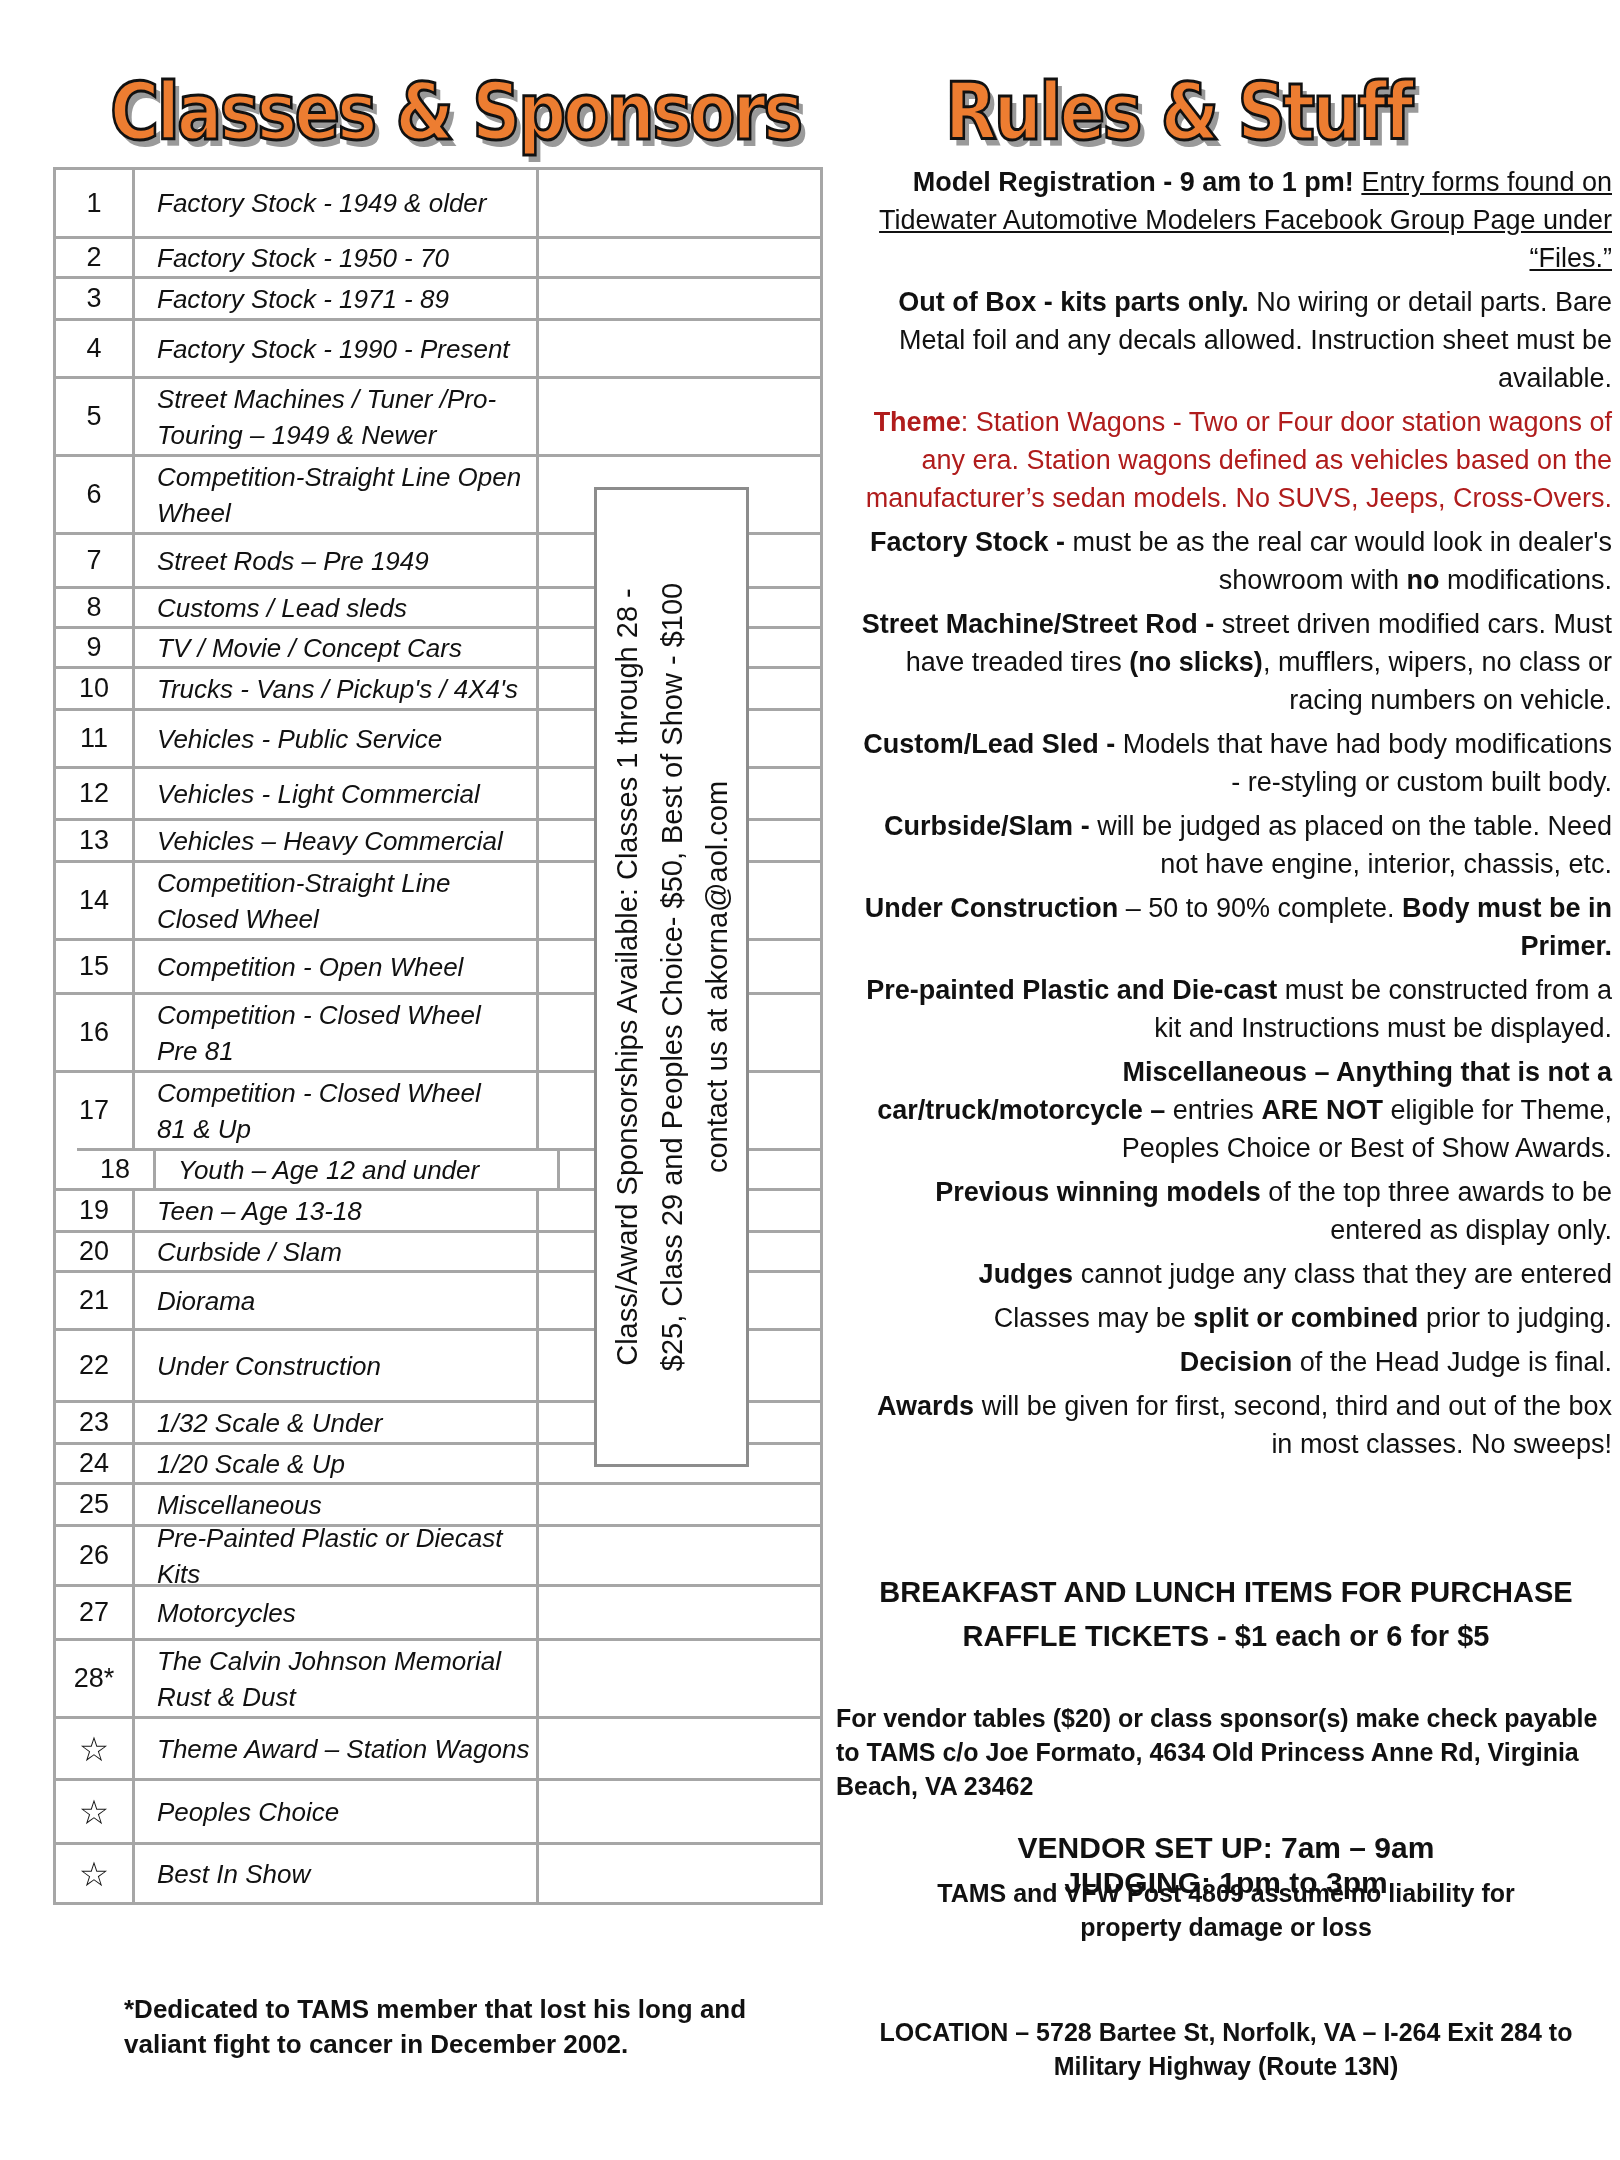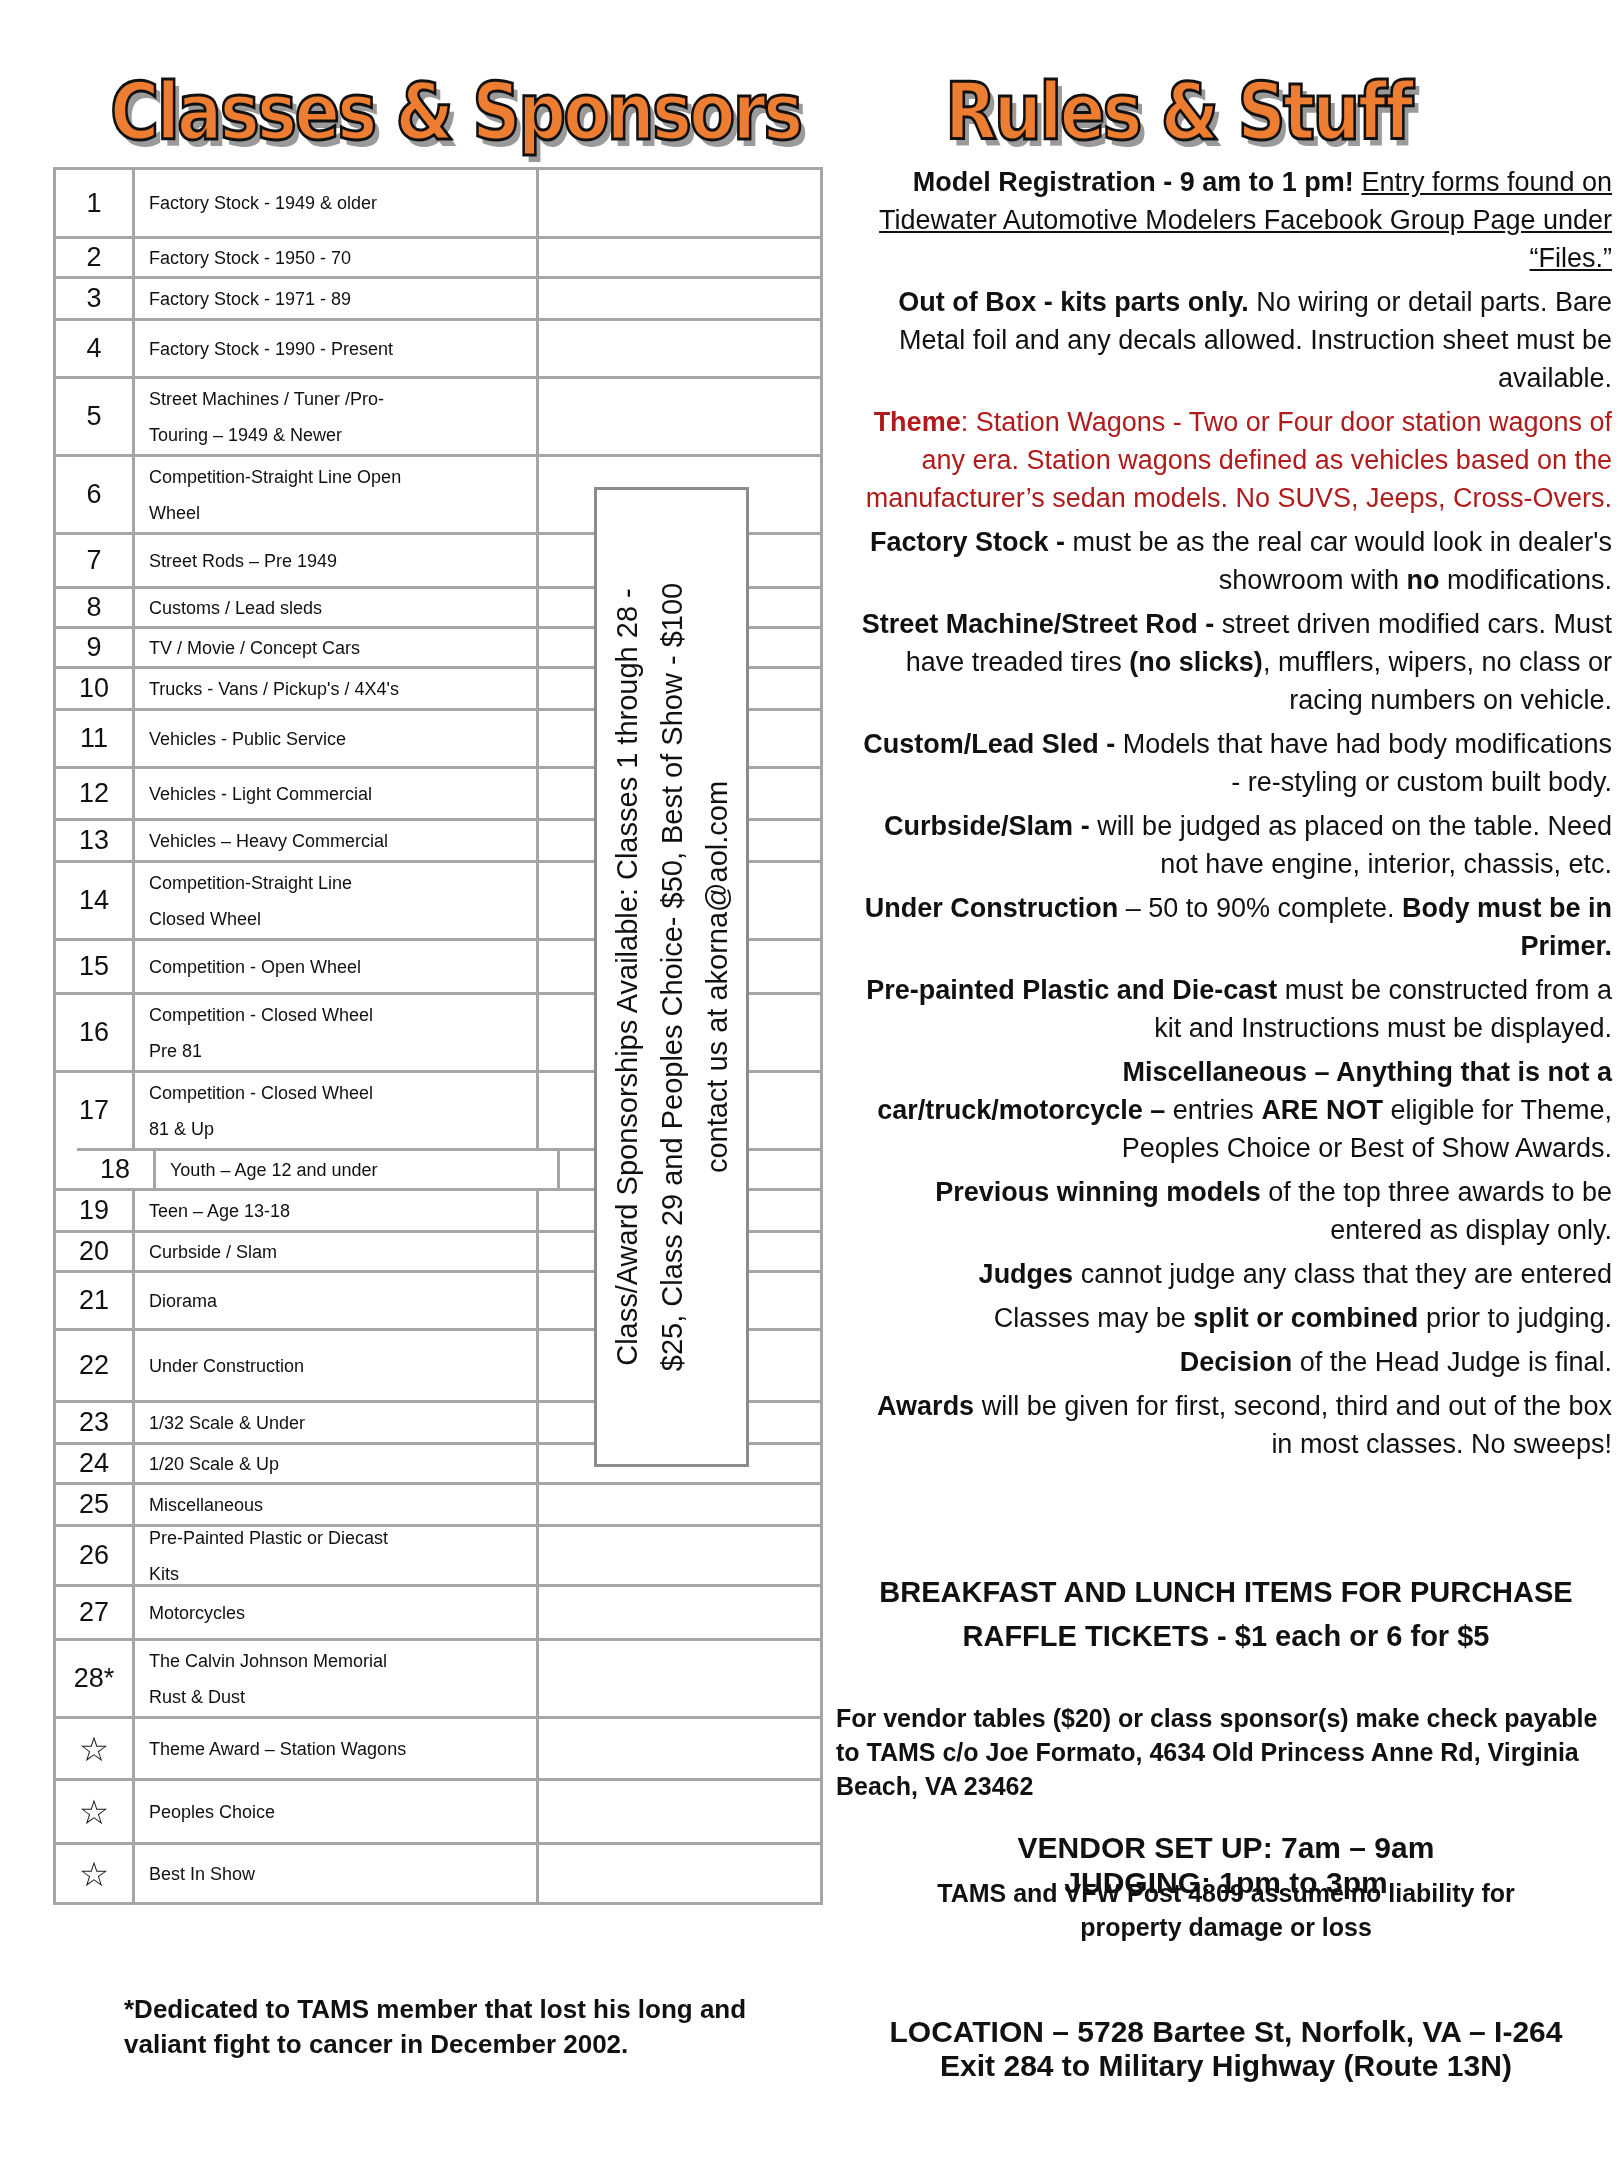--- a/index.html
+++ b/index.html
@@ -28,22 +28,22 @@
   }
   .row { display: flex; border-top: 3px solid #a6a6a6; box-sizing: border-box; }
   .row:first-child { border-top: none; }
   .cell-num {
     width: 76px; flex: 0 0 76px; border-right: 3px solid #a6a6a6;
     display: flex; align-items: center; justify-content: center;
     font-size: 27px;
   }
   .cell-name {
     width: 404px; flex: 0 0 404px; border-right: 3px solid #a6a6a6;
-    display: flex; align-items: center; padding-left: 14px; box-sizing: border-box;
-    font-size: 18px; line-height: 36px; white-space: pre-line;
+    display: flex; align-items: center; padding-left: 22px; box-sizing: border-box;
+    font-size: 26px; line-height: 36px; white-space: pre-line; font-style: italic;
   }
   .cell-sponsor { flex: 1 1 auto; }
   .star { font-size: 34px; line-height: 1; }
 
   
   .sponsor-box {
     position: absolute; left: 594px; top: 487px; width: 155px; height: 980px;
     border: 3px solid #8c8c8c; background: #fff; box-sizing: border-box;
   }
   .sponsor-text {
@@ -67,21 +67,21 @@
   .rule.theme { color: #b01c1c; }
   .u { text-decoration: underline; }
 
   .center-block {
     position: absolute; left: 836px; width: 780px; text-align: center; font-weight: bold;
   }
   #breakfast { top: 1570px; font-size: 29px; line-height: 44px; }
   #vendor-check { top: 1701px; left: 836px; text-align: left; font-size: 25px; line-height: 34px; }
   #setup { top: 1830px; font-size: 30px; line-height: 35px; }
   #liability { top: 1876px; font-size: 25px; line-height: 34px; }
-  #location { top: 2015px; font-size: 30px; line-height: 34px; }
+  #location { top: 2015px; font-size: 25px; line-height: 34px; }
 </style>
 </head>
 <body>
 
 <div id="title-left" class="title">Classes &amp; Sponsors</div>
 <div id="title-right" class="title">Rules &amp; Stuff</div>
 
 <div class="table" id="classes-table">
     <div class="row" style="height: 66px;">
       <div class="cell-num">1</div>

